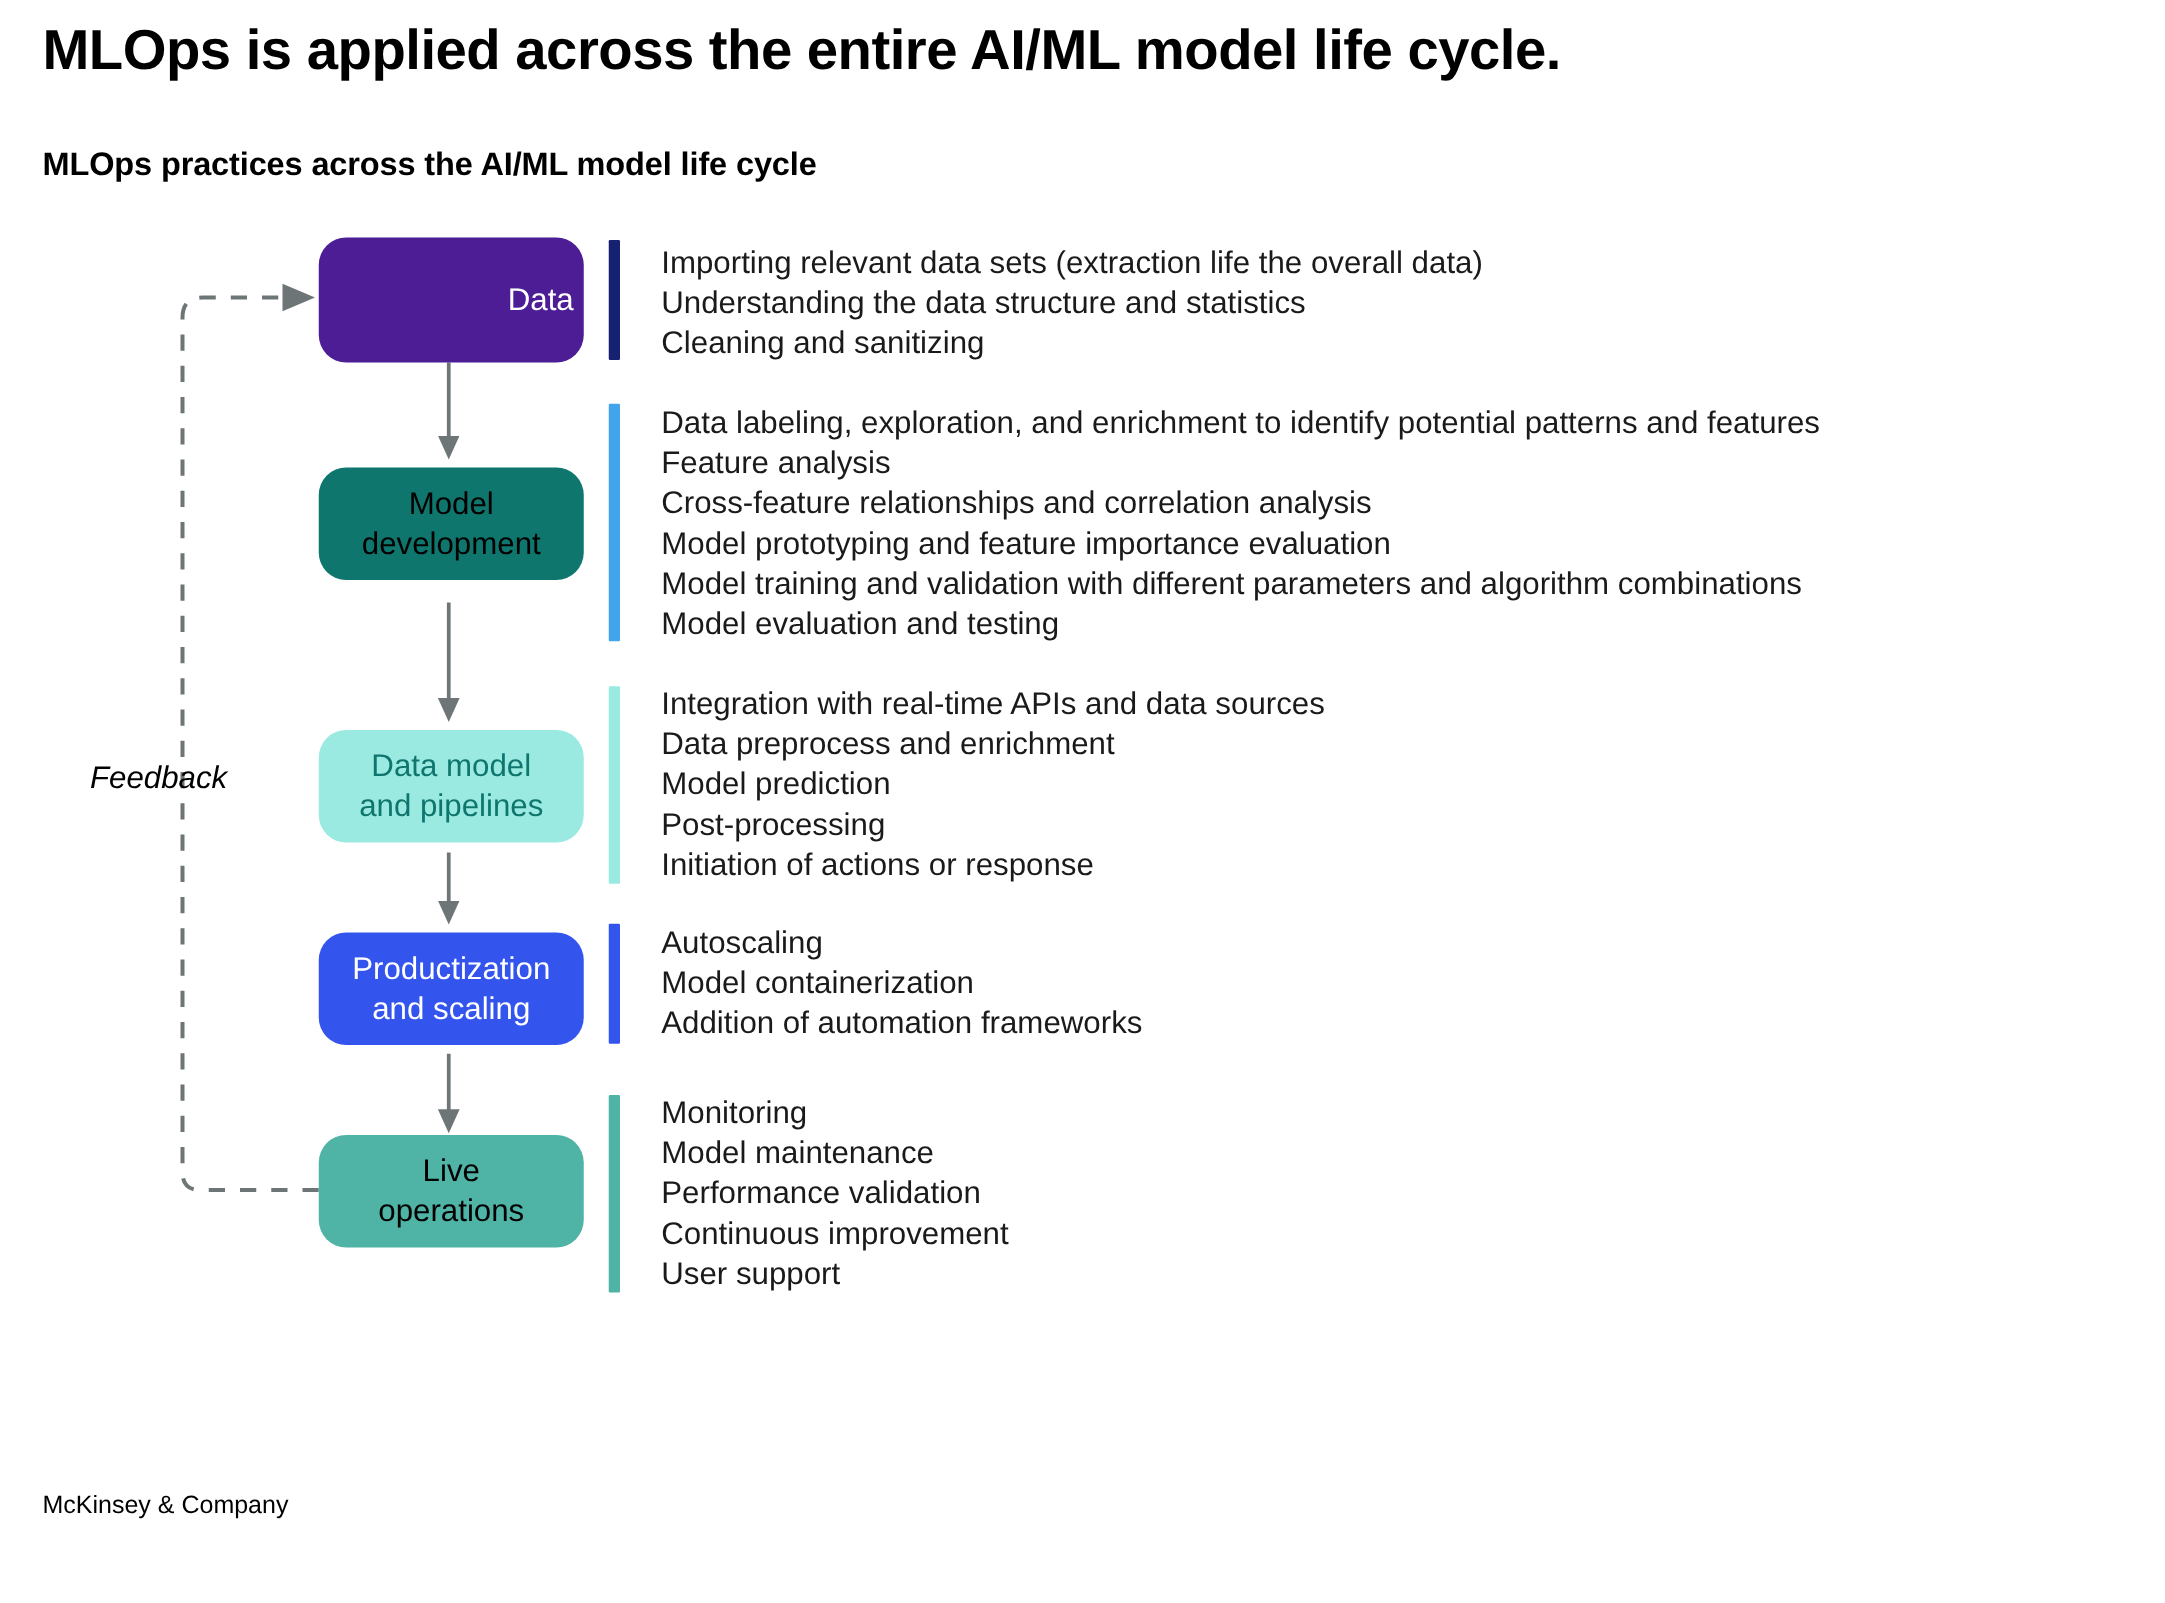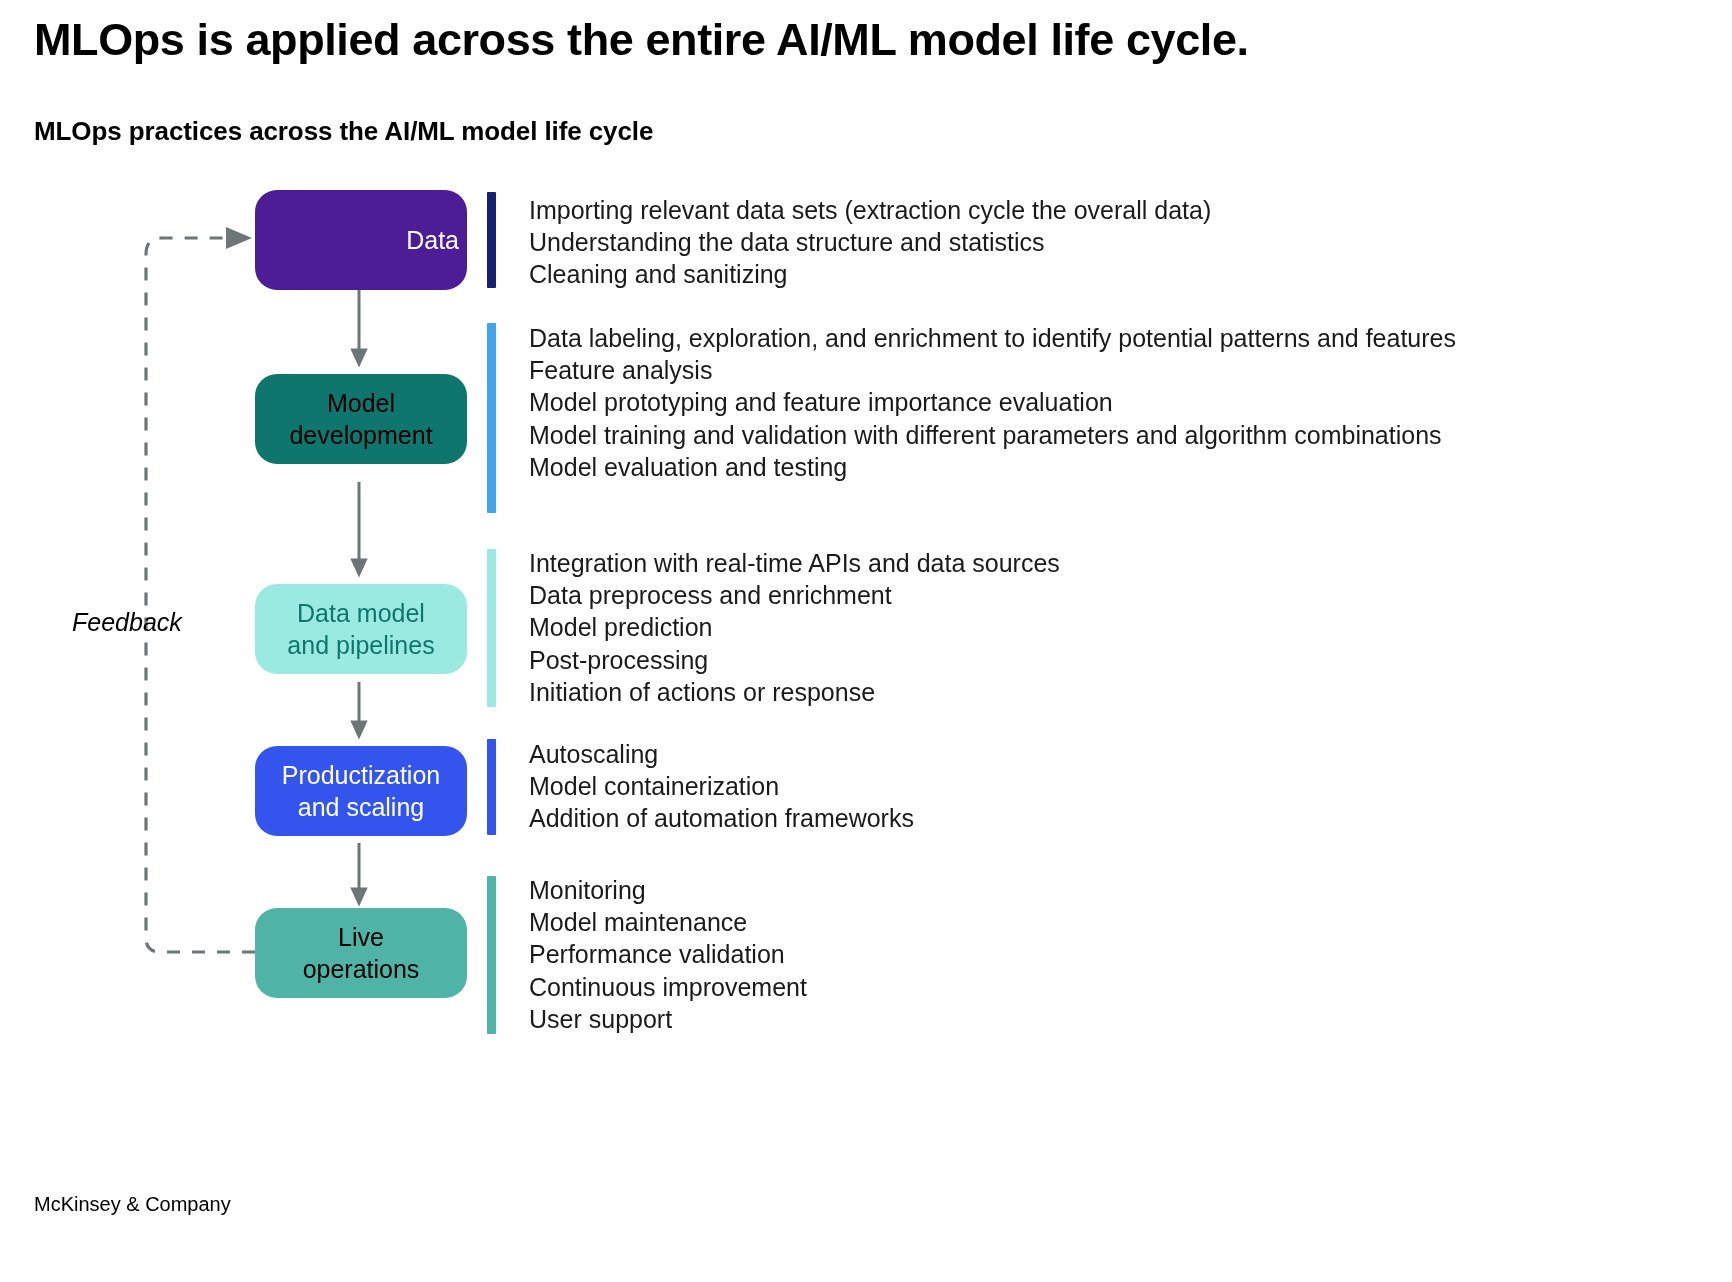--- a/index.html
+++ b/index.html
@@ -153,37 +153,38 @@
   <div class="feedback-label">Feedback</div>
 
   <div class="stage-row" style="top:0;">
     <div class="stage-box" style="top:190px; height:100px; background:#4c1d95; color:#FFFFFF;justify-content:flex-end;">
       <div>
         <div>Data</div>
       </div>
     </div>
     <div class="stage-bar" style="top:192px; height:96px; background:#172172;"></div>
     <div class="stage-items" style="top:194px;">
-      <div>Importing relevant data sets (extraction cycle the overall data)</div>
+      <div>Importing relevant data sets (extraction life the overall data)</div>
       <div>Understanding the data structure and statistics</div>
       <div>Cleaning and sanitizing</div>
     </div>
   </div>
 
   <div class="stage-row" style="top:0;">
     <div class="stage-box" style="top:374px; height:90px; background:#0f766e; color:#000000;">
       <div>
         <div>Model</div>
         <div>development</div>
       </div>
     </div>
     <div class="stage-bar" style="top:323px; height:190px; background:#42A5EC;"></div>
     <div class="stage-items" style="top:322px;">
       <div>Data labeling, exploration, and enrichment to identify potential patterns and features</div>
       <div>Feature analysis</div>
+      <div>Cross-feature relationships and correlation analysis</div>
       <div>Model prototyping and feature importance evaluation</div>
       <div>Model training and validation with different parameters and algorithm combinations</div>
       <div>Model evaluation and testing</div>
     </div>
   </div>
 
   <div class="stage-row" style="top:0;">
     <div class="stage-box" style="top:584px; height:90px; background:#9AEAE2; color:#0f766e;">
       <div>
         <div>Data model</div>

